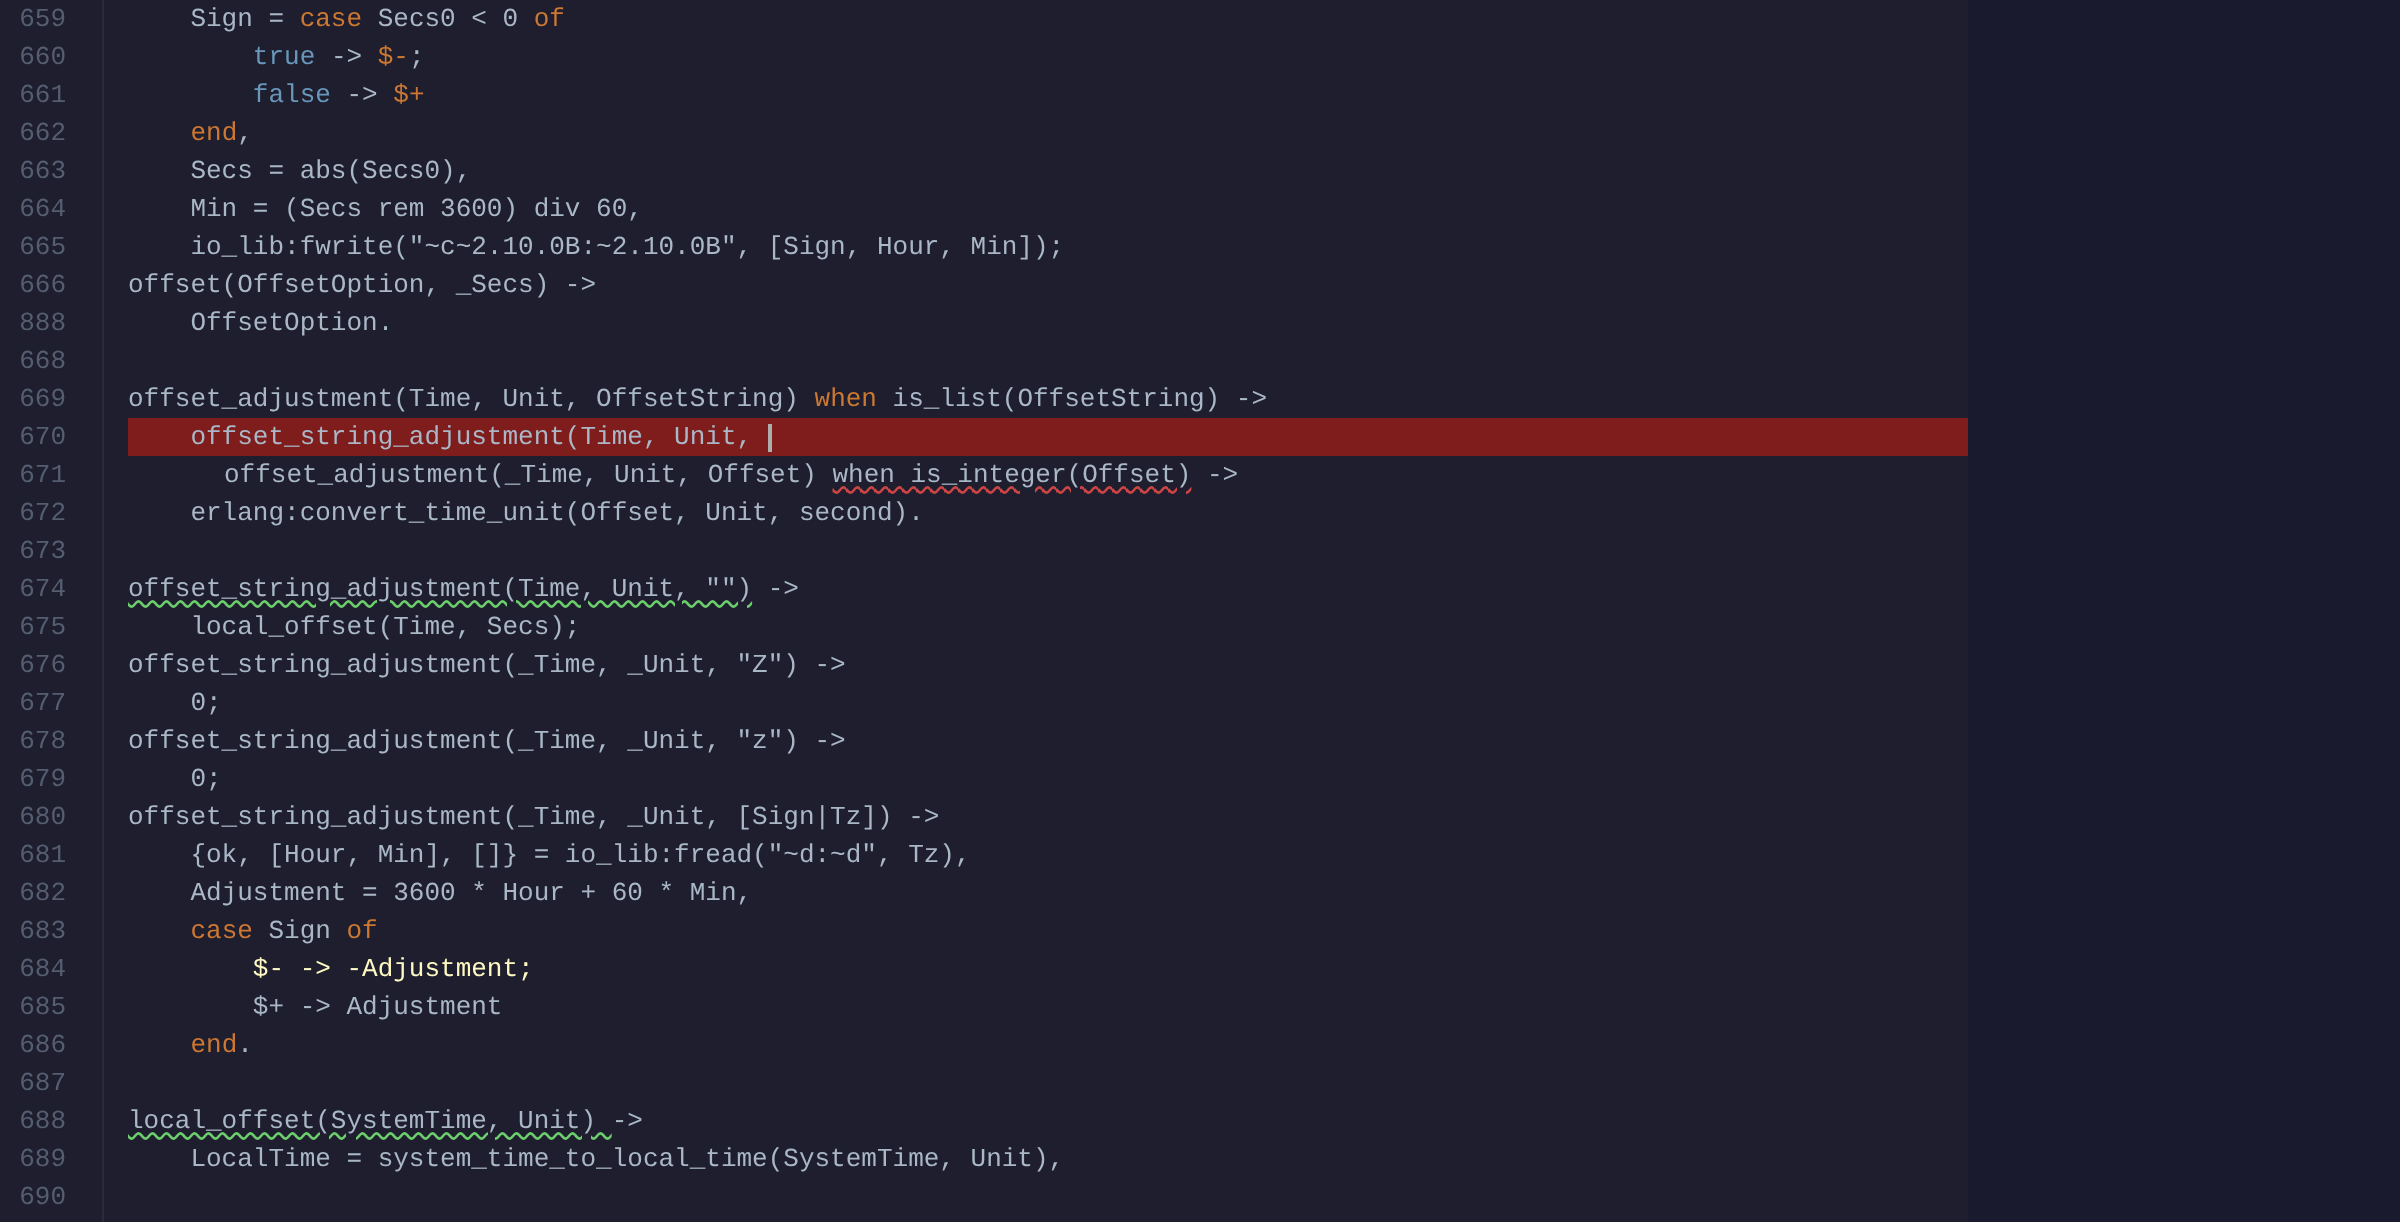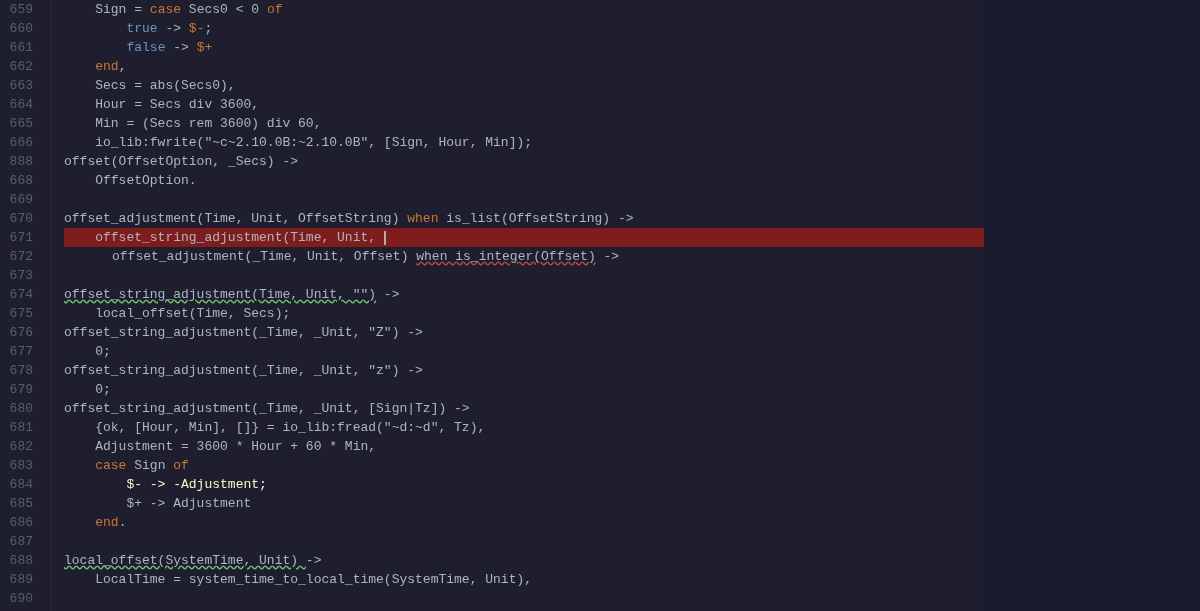--- a/index.html
+++ b/index.html
@@ -113,29 +113,29 @@
       <span class="ln">688</span>
       <span class="ln">689</span>
       <span class="ln">690</span>
     </div>
   <div class="code-content" id="code-content-container">
   <div class="code-line"><span style="color: rgb(169, 183, 198);">    Sign = </span><span style="color: rgb(204, 120, 50);">case</span><span style="color: rgb(169, 183, 198); text-align: center;"> Secs0 &lt; 0 </span><span style="color: rgb(204, 120, 50);">of</span></div>
       <div class="code-line"><span style="color: rgb(169, 183, 198);">        </span><span style="color: rgb(104, 151, 187);">true</span><span style="color: rgb(169, 183, 198);"> -&gt; </span><span style="color: rgb(204, 120, 50);">$-</span><span style="color: rgb(169, 183, 198);">;</span></div>
       <div class="code-line"><span style="color: rgb(169, 183, 198);">        </span><span style="color: rgb(104, 151, 187);">false</span><span style="color: rgb(169, 183, 198);"> -&gt; </span><span style="color: rgb(204, 120, 50);">$+</span></div>
       <div class="code-line"><span style="color: rgb(169, 183, 198);">    </span><span style="color: rgb(204, 120, 50);">end</span><span style="color: rgb(169, 183, 198);">,</span></div>
       <div class="code-line"><span style="color: rgb(169, 183, 198);">    Secs = abs(Secs0),</span></div>
-      <div class="code-line"><span style="color: rgb(169, 183, 198);">    Hour = Secs div 3600,</span></div>
       <div class="code-line"><span style="color: rgb(169, 183, 198);">    Min = (Secs rem 3600) div 60,</span></div>
       <div class="code-line"><span style="color: rgb(169, 183, 198);">    io_lib:fwrite("~c~2.10.0B:~2.10.0B", [Sign, Hour, Min]);</span></div>
       <div class="code-line"><span style="color: rgb(169, 183, 198);">offset(OffsetOption, _Secs) -&gt;</span></div>
       <div class="code-line"><span style="color: rgb(169, 183, 198);">    OffsetOption.</span></div>
       <div class="code-line"><span style="color: rgb(169, 183, 198);"></span></div>
       <div class="code-line"><span style="color: rgb(169, 183, 198);">offset_adjustment(Time, Unit, OffsetString) </span><span style="color: rgb(204, 120, 50);">when</span><span style="color: rgb(169, 183, 198);"> is_list(OffsetString) -&gt;</span></div>
       <div class="code-line active-line"><span style="color: rgb(169, 183, 198);">    offset_string_adjustment(Time, Unit, </span><span class="cursor"></span></div>
       <div class="code-line"><span style="color: rgb(169, 183, 198); margin-left: 48px;">offset_adjustment(_Time, Unit, Offset) </span><span style="color: rgb(169, 183, 198); text-decoration: underline wavy rgb(204, 68, 68);">when is_integer(Offset)</span><span style="color: rgb(169, 183, 198);"> -&gt;</span></div>
+      <div class="code-line"><span style="color: rgb(169, 183, 198);">    erlang:convert_time_unit(Offset, Unit, second).</span></div>
       <div class="code-line"><span style="color: rgb(169, 183, 198);"></span></div>
       <div class="code-line"><span style="color: rgb(169, 183, 198); text-decoration: underline wavy rgb(107, 204, 107);">offset_string_adjustment(Time, Unit, "")</span><span style="color: rgb(169, 183, 198);"> -&gt;</span></div>
       <div class="code-line"><span style="color: rgb(169, 183, 198);">    local_offset(Time, Secs);</span></div>
       <div class="code-line"><span style="color: rgb(169, 183, 198);">offset_string_adjustment(_Time, _Unit, "Z") -&gt;</span></div>
       <div class="code-line"><span style="color: rgb(169, 183, 198);">    0;</span></div>
       <div class="code-line"><span style="color: rgb(169, 183, 198);">offset_string_adjustment(_Time, _Unit, "z") -&gt;</span></div>
       <div class="code-line"><span style="color: rgb(169, 183, 198);">    0;</span></div>
       <div class="code-line"><span style="color: rgb(169, 183, 198);">offset_string_adjustment(_Time, _Unit, [Sign|Tz]) -&gt;</span></div>
       <div class="code-line"><span style="color: rgb(169, 183, 198);">    {ok, [Hour, Min], []} = io_lib:fread("~d:~d", Tz),</span></div>
       <div class="code-line"><span style="color: rgb(169, 183, 198);">    Adjustment = 3600 * Hour + 60 * Min,</span></div>

